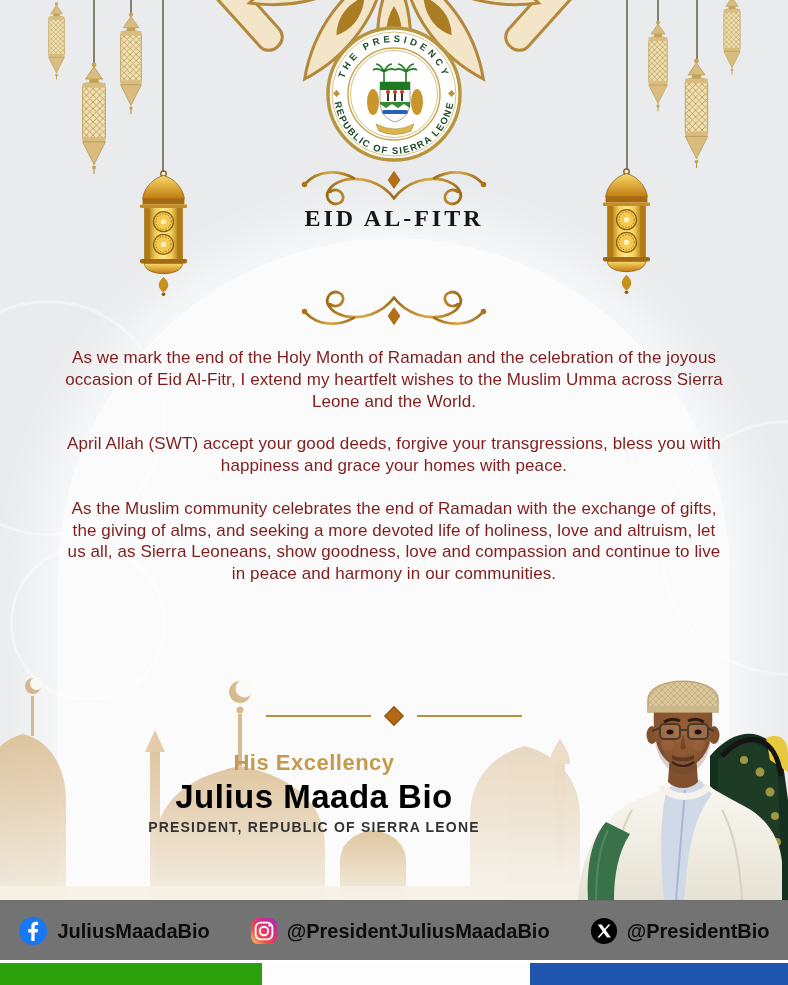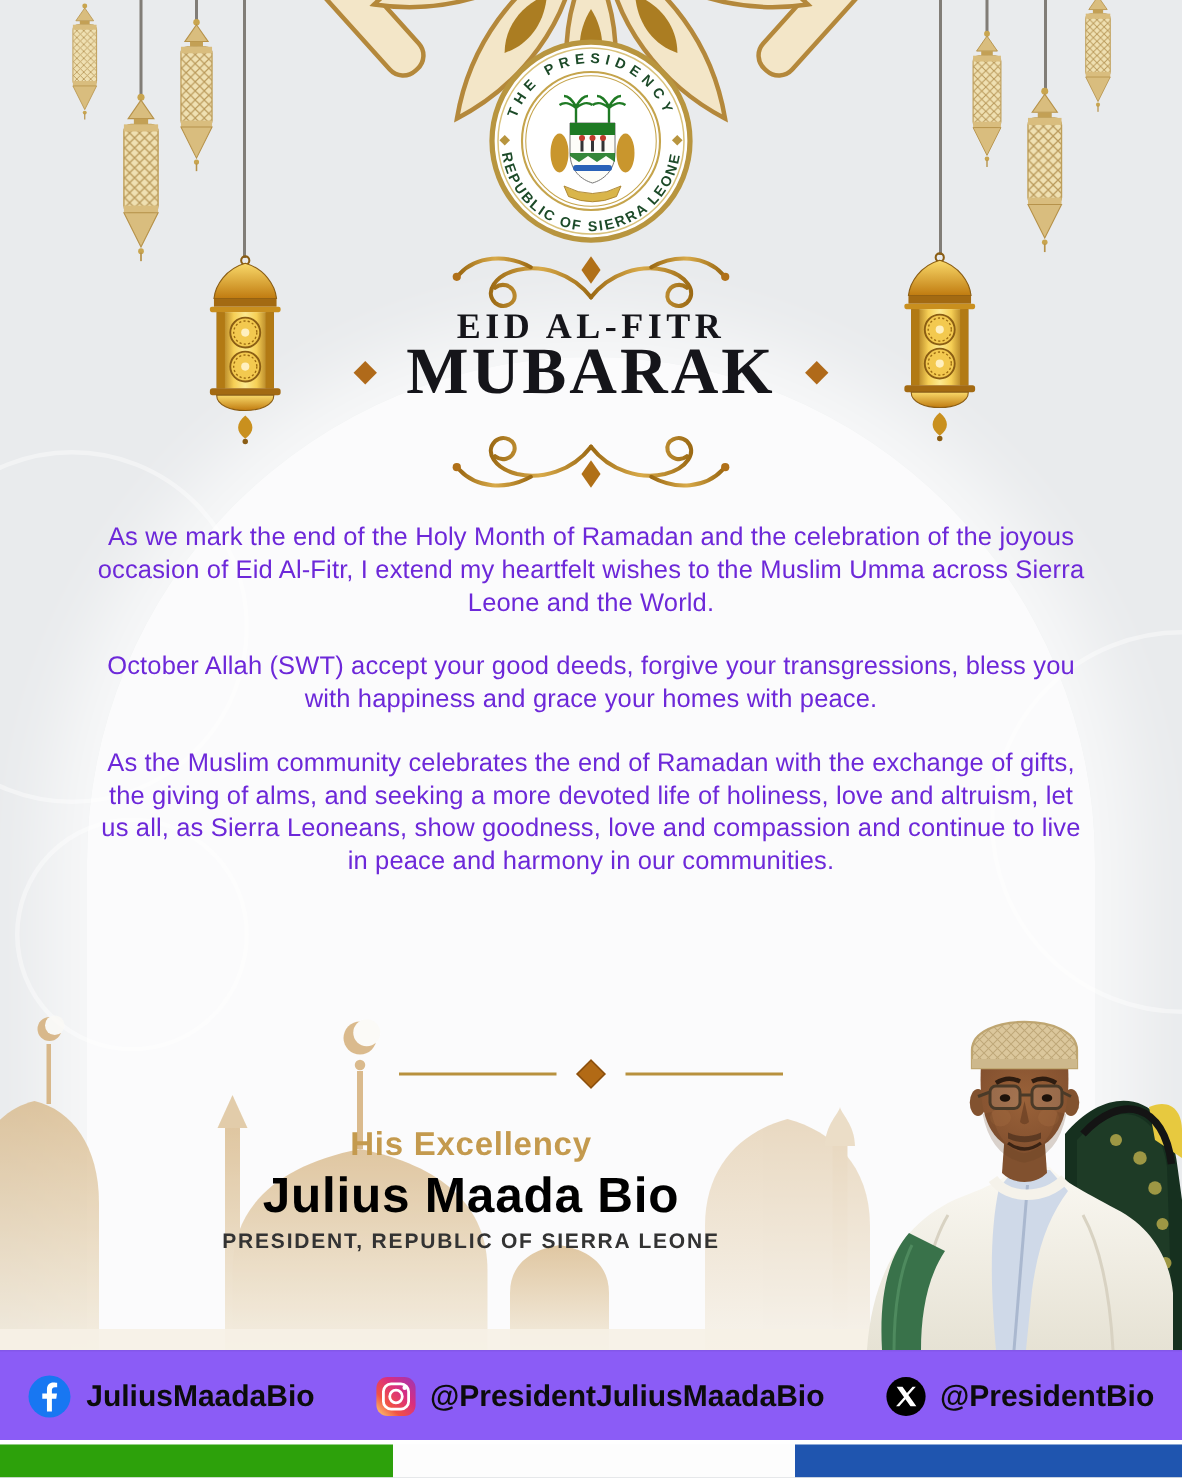--- a/index.html
+++ b/index.html
@@ -29,40 +29,40 @@
     letter-spacing:3px;color:#15151a;}
   .main-title-row{position:absolute;left:0;top:222px;width:788px;height:52px;
     display:flex;align-items:center;justify-content:center;gap:22px;}
   .main-title{font-family:"Liberation Serif",serif;font-weight:bold;font-size:44px;
     letter-spacing:2px;color:#15151a;line-height:1;}
   .diamond{width:11px;height:11px;background:#b06a1a;transform:rotate(45deg);}
 
   
   .message{position:absolute;left:64px;top:347px;width:660px;text-align:center;}
   .message p{margin:0 0 21px;font-size:17px;line-height:1.28;letter-spacing:.1px;
-    color:#6d28d9;font-weight:500;}
+    color:#7f1d1d;font-weight:500;}
 
   
   .divider{position:absolute;left:0;top:708px;width:788px;height:16px;
     display:flex;align-items:center;justify-content:center;gap:16px;}
   .divider .line{width:105px;height:1.6px;background:#b8913e;}
   .divider .dia{width:12px;height:12px;background:#b26a15;transform:rotate(45deg);
     border:1px solid #8a4f0e;}
 
   
   .signature{position:absolute;left:0;top:750px;width:628px;text-align:center;}
   .salutation{font-size:22px;font-weight:600;color:#c49a4e;letter-spacing:.5px;}
   .president-name{font-size:33px;font-weight:800;color:#000000;letter-spacing:.5px;
     margin-top:2px;}
   .president-role{font-size:14px;font-weight:700;color:#333;letter-spacing:1.2px;
     margin-top:3px;}
 
   
   .social-bar{position:absolute;left:0;top:900px;width:788px;height:60px;
-    background:#8b5cf6;border-top:1px solid rgba(0,0,0,.05);
+    background:#737373;border-top:1px solid rgba(0,0,0,.05);
     display:flex;align-items:center;justify-content:center;gap:40px;}
   .social-item{display:flex;align-items:center;gap:9px;cursor:pointer;}
   .social-item svg{display:block;}
   .handle{font-size:20px;font-weight:700;color:#0c0c0c;}
 
   
   .flag-gap{position:absolute;left:0;top:960px;width:788px;height:3px;background:#fff;}
   .flag{position:absolute;left:0;top:963px;width:788px;height:22px;display:flex;}
   .flag .green{width:262px;background:#2da10b;}
   .flag .white{width:268px;background:#fdfdfd;}
@@ -298,29 +298,24 @@
       <path d="M66,10 C48,0 26,2 14,15"></path>
       <path d="M110,32 C124,14 146,8 164,12 C180,16 188,28 180,36 C174,41 164,37 166,29 C168,23 175,21 180,25"></path>
       <path d="M154,10 C172,0 194,2 206,15"></path>
     </g>
     <circle cx="12" cy="17" r="3" fill="#b07018"></circle>
     <circle cx="208" cy="17" r="3" fill="#b07018"></circle>
     <path d="M110,2 L117,12 L110,22 L103,12 Z" fill="#b07018"></path>
   </svg>
 
   <div class="eyebrow">EID AL-FITR</div>
-  <div class="main-title-row">
-    <span class="diamond"></span>
-    <span class="main-title">MUBARAK</span>
-    <span class="diamond"></span>
-  </div>
 
   <div class="message">
     <p>As we mark the end of the Holy Month of Ramadan and the celebration of the joyous occasion of Eid Al-Fitr, I extend my heartfelt wishes to the Muslim Umma across Sierra Leone and the World.</p>
-    <p>October Allah (SWT) accept your good deeds, forgive your transgressions, bless you with happiness and grace your homes with peace.</p>
+    <p>April Allah (SWT) accept your good deeds, forgive your transgressions, bless you with happiness and grace your homes with peace.</p>
     <p>As the Muslim community celebrates the end of Ramadan with the exchange of gifts, the giving of alms, and seeking a more devoted life of holiness, love and altruism, let us all, as Sierra Leoneans, show goodness, love and compassion and continue to live in peace and harmony in our communities.</p>
   </div>
 
   <div class="divider">
     <span class="line"></span>
     <span class="dia"></span>
     <span class="line"></span>
   </div>
 
   <div class="signature">

